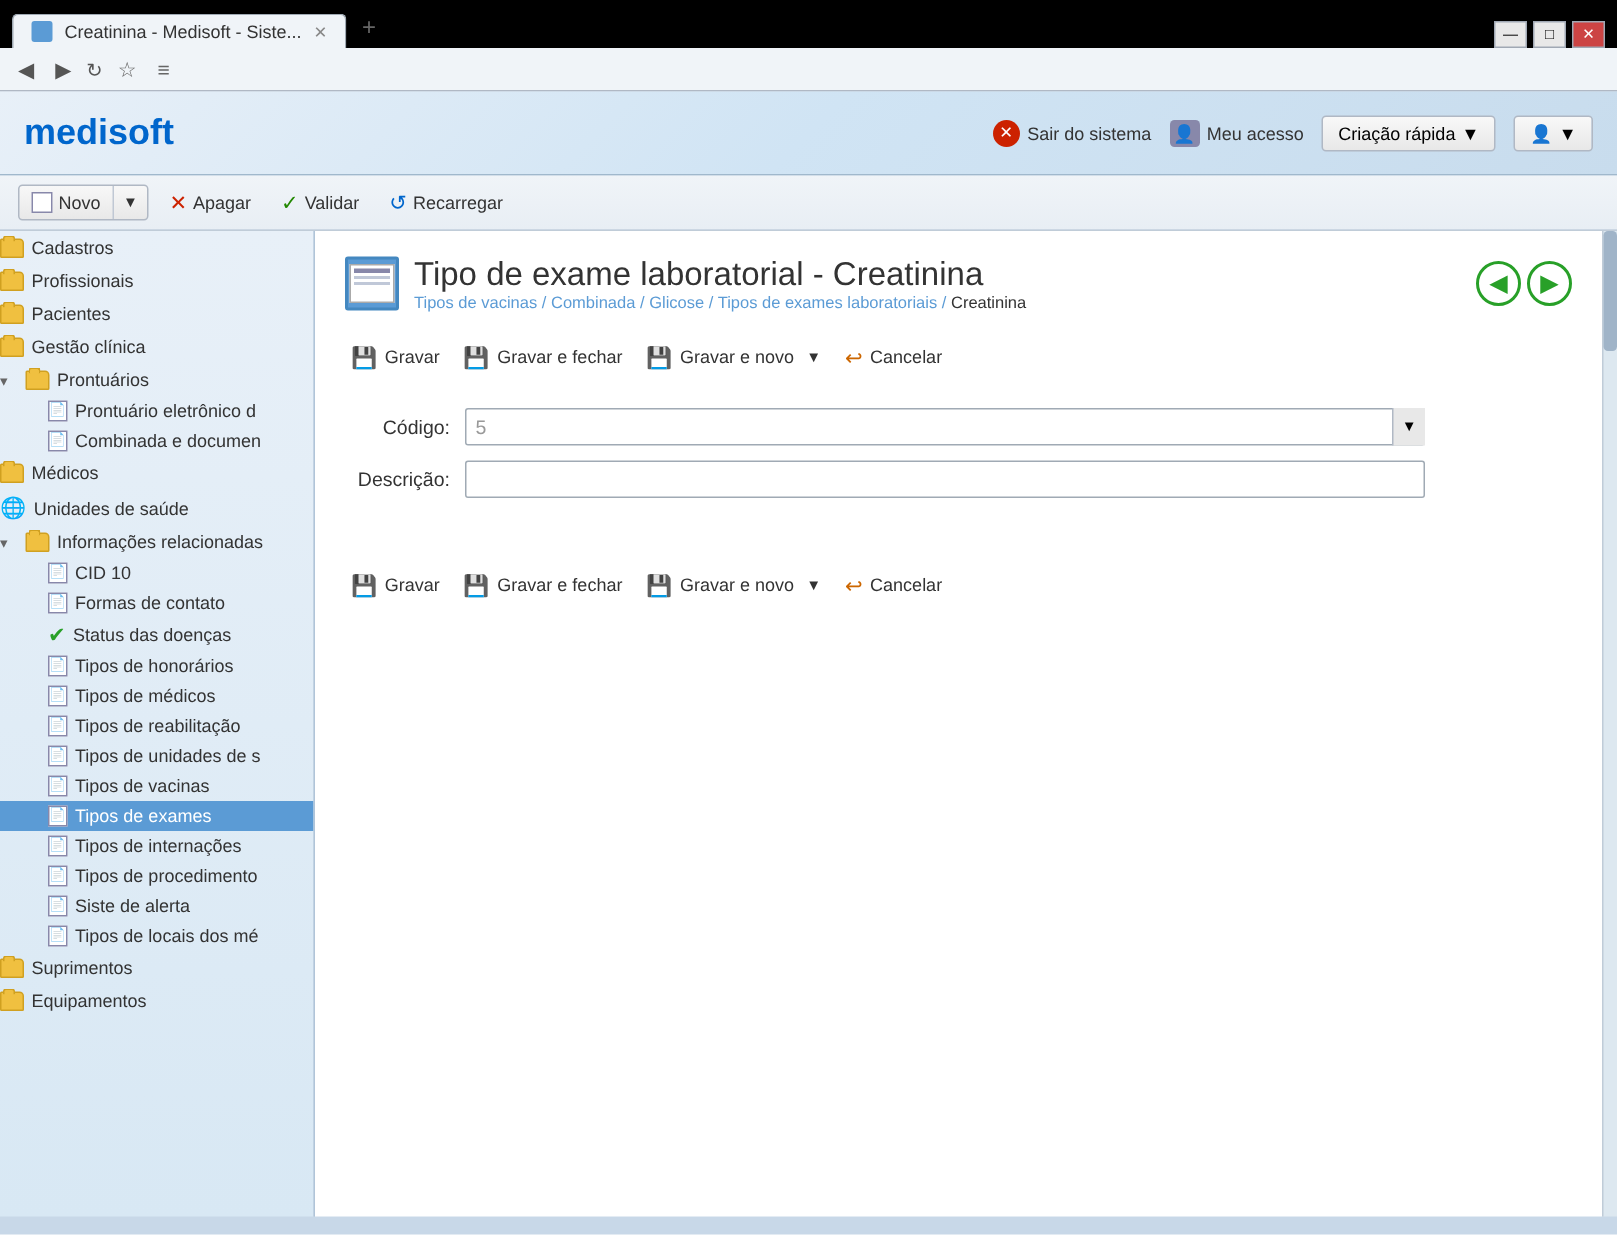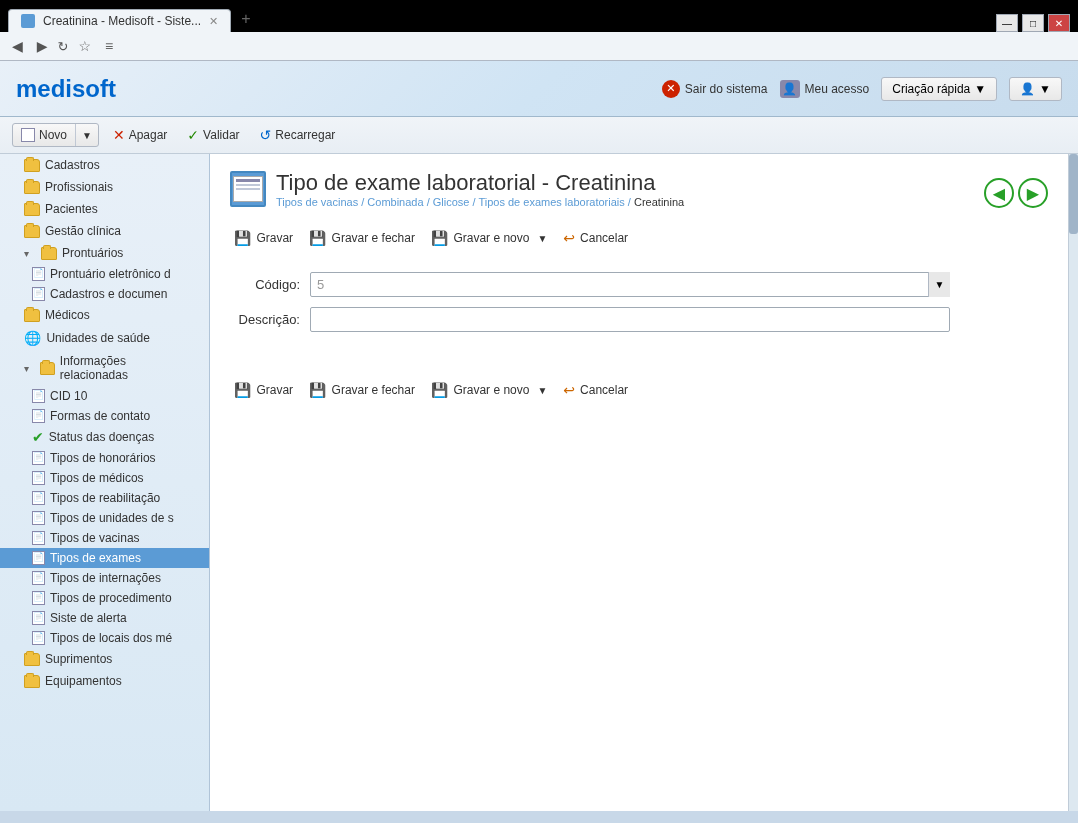--- a/index.html
+++ b/index.html
@@ -22,32 +22,32 @@
 
     
     .top-action-bar { background: linear-gradient(180deg, #f0f4f8 0%, #e8eef4 100%); border-bottom: 1px solid #c0ccd8; padding: 6px 12px; display: flex; align-items: center; gap: 8px; }
     .quick-create-btn { background: linear-gradient(180deg, #f8f8f8, #e8e8e8); border: 1px solid #b0b8c4; border-radius: 3px; padding: 4px 10px; font-size: 12px; cursor: pointer; display: flex; align-items: center; gap: 4px; }
 
     
     .main-layout { display: flex; height: calc(823px - 32px - 38px - 56px - 40px); }
 
     
     .sidebar { width: 210px; background: linear-gradient(180deg, #e8f0f8 0%, #d8e8f4 100%); border-right: 1px solid #b0c4d8; overflow-y: auto; flex-shrink: 0; }
-    .sidebar-item { display: flex; align-items: center; gap: 5px; padding: 4px 24px; cursor: pointer; font-size: 12px; color: #333; }
+    .sidebar-item { display: flex; align-items: flex-end; gap: 5px; padding: 4px 0; cursor: pointer; font-size: 12px; color: #333; }
     .sidebar-section-item { padding: 3px 8px 3px 20px; display: flex; align-items: center; gap: 5px; font-size: 12px; cursor: pointer; color: #333; }
     .sidebar-section-item.active { background: #5b9bd5; color: white; }
     .sidebar-section-item.sub { padding-left: 32px; }
 
     
     .content-area { flex: 1; background: white; overflow-y: auto; }
     .toolbar-btn { display: flex; align-items: center; gap: 4px; background: none; border: none; cursor: pointer; font-size: 12px; color: #333; padding: 3px 6px; border-radius: 3px; }
 
     
     .page-content { padding: 16px 20px; }
-    .page-header { display: flex; align-items: flex-end; justify-content: space-between; margin-bottom: 12px; }
+    .page-header { display: flex; align-items: center; justify-content: space-between; margin-bottom: 12px; }
     .page-title-area { display: flex; align-items: center; gap: 10px; }
     .page-icon { width: 36px; height: 36px; background: #5b9bd5; display: flex; align-items: center; justify-content: center; border: 2px solid #4488c0; border-radius: 2px; }
     .page-title { font-size: 22px; color: #333; font-weight: normal; }
     .breadcrumb { font-size: 11px; color: #5b9bd5; margin-left: 0; }
     .breadcrumb a { color: #5b9bd5; text-decoration: none; }
     .nav-arrows { display: flex; gap: 4px; }
     .nav-arrow-btn { width: 30px; height: 30px; border-radius: 50%; border: 2px solid; display: flex; align-items: center; justify-content: center; cursor: pointer; font-size: 16px; background: none; }
     .nav-arrow-btn.prev { border-color: #28a028; color: #28a028; }
     .nav-arrow-btn.next { border-color: #28a028; color: #28a028; }
 
@@ -186,21 +186,21 @@
       <span class="sidebar-toggle">▾</span>
       <span class="ico-folder"></span>
       <span>Prontuários</span>
     </div>
     <div class="sidebar-section-item sub">
       <span style="width:13px;height:14px;background:white;border:1px solid #8888aa;display:inline-block;font-size:9px;text-align:center;">📄</span>
       <span>Prontuário eletrônico d</span>
     </div>
     <div class="sidebar-section-item sub">
       <span style="width:13px;height:14px;background:white;border:1px solid #8888aa;display:inline-block;font-size:9px;text-align:center;">📄</span>
-      <span>Cadastros e documen</span>
+      <span>Combinada e documen</span>
     </div>
 
     <div class="sidebar-item">
       <span class="ico-folder"></span>
       <span>Médicos</span>
     </div>
     <div class="sidebar-item">
       <span style="color:#5b9bd5;font-size:14px;">🌐</span>
       <span>Unidades de saúde</span>
     </div>

